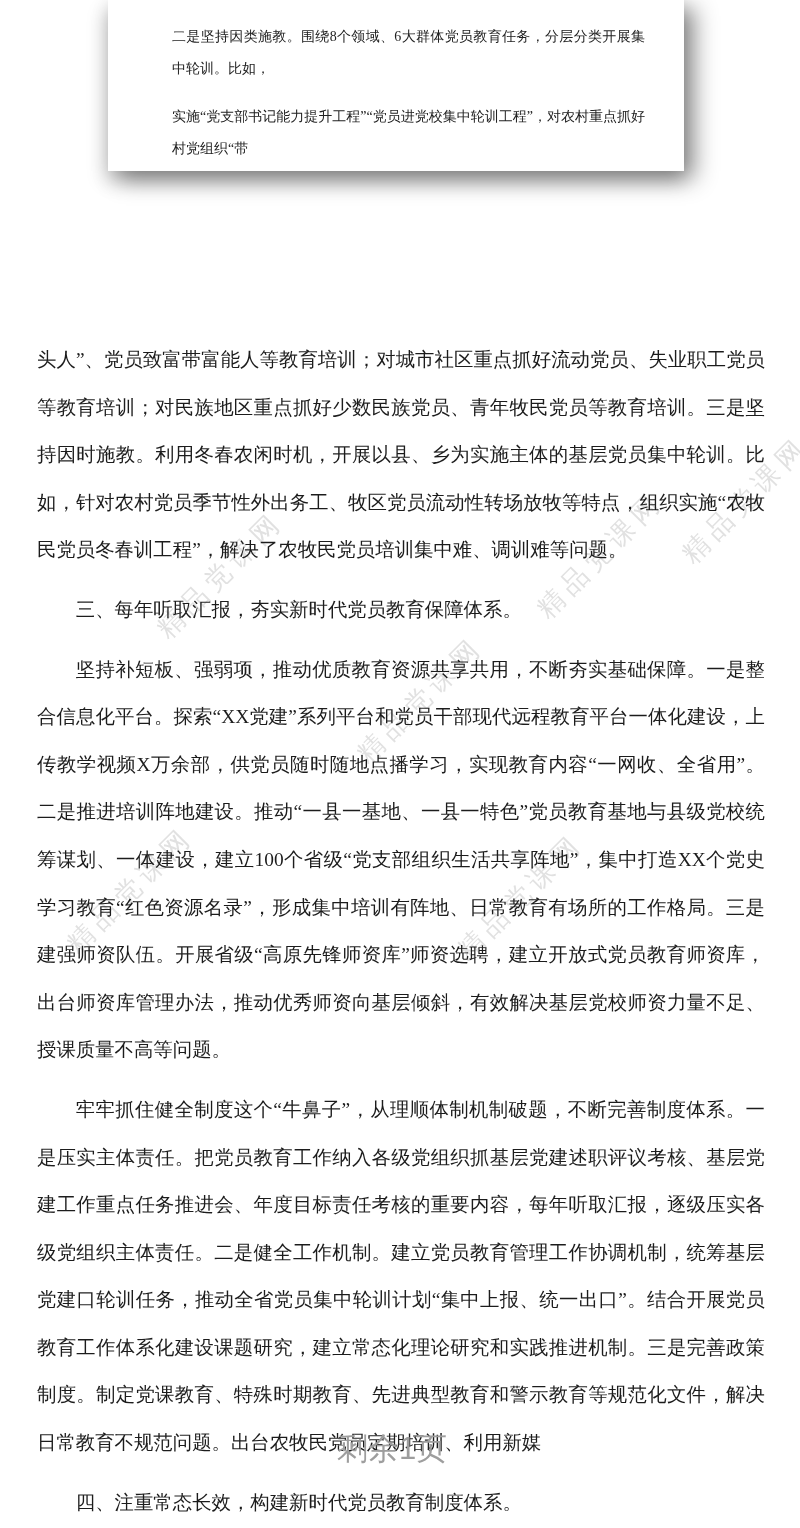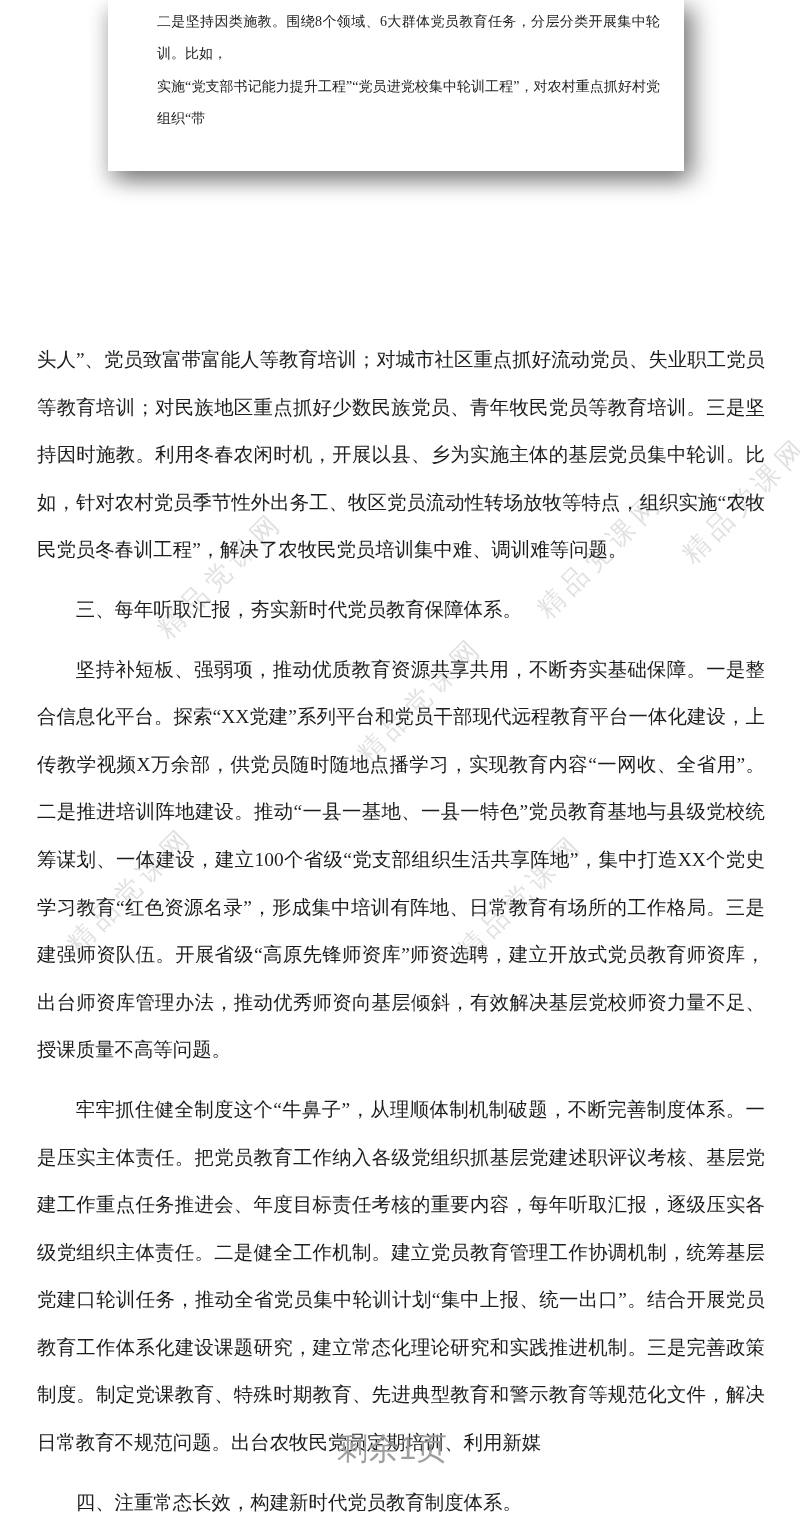--- a/index.html
+++ b/index.html
@@ -40,21 +40,21 @@
     z-index: 3;
     box-shadow: 10px 8px 22px rgba(0,0,0,0.45), -3px 10px 18px rgba(0,0,0,0.18);
   }
   .card-text {
     padding: 5px 23px 0 48px;
     font-size: 14px;
     line-height: 32px;
     color: #222222;
     text-align: justify;
   }
-  .card-text p { margin: 1px; }
+  .card-text p { margin: 16px; }
 
   
   .doc-text {
     position: absolute;
     left: 25px;
     top: 324px;
     width: 752px;
     z-index: 2;
     font-size: 19.4px;
     line-height: 47.6px;

